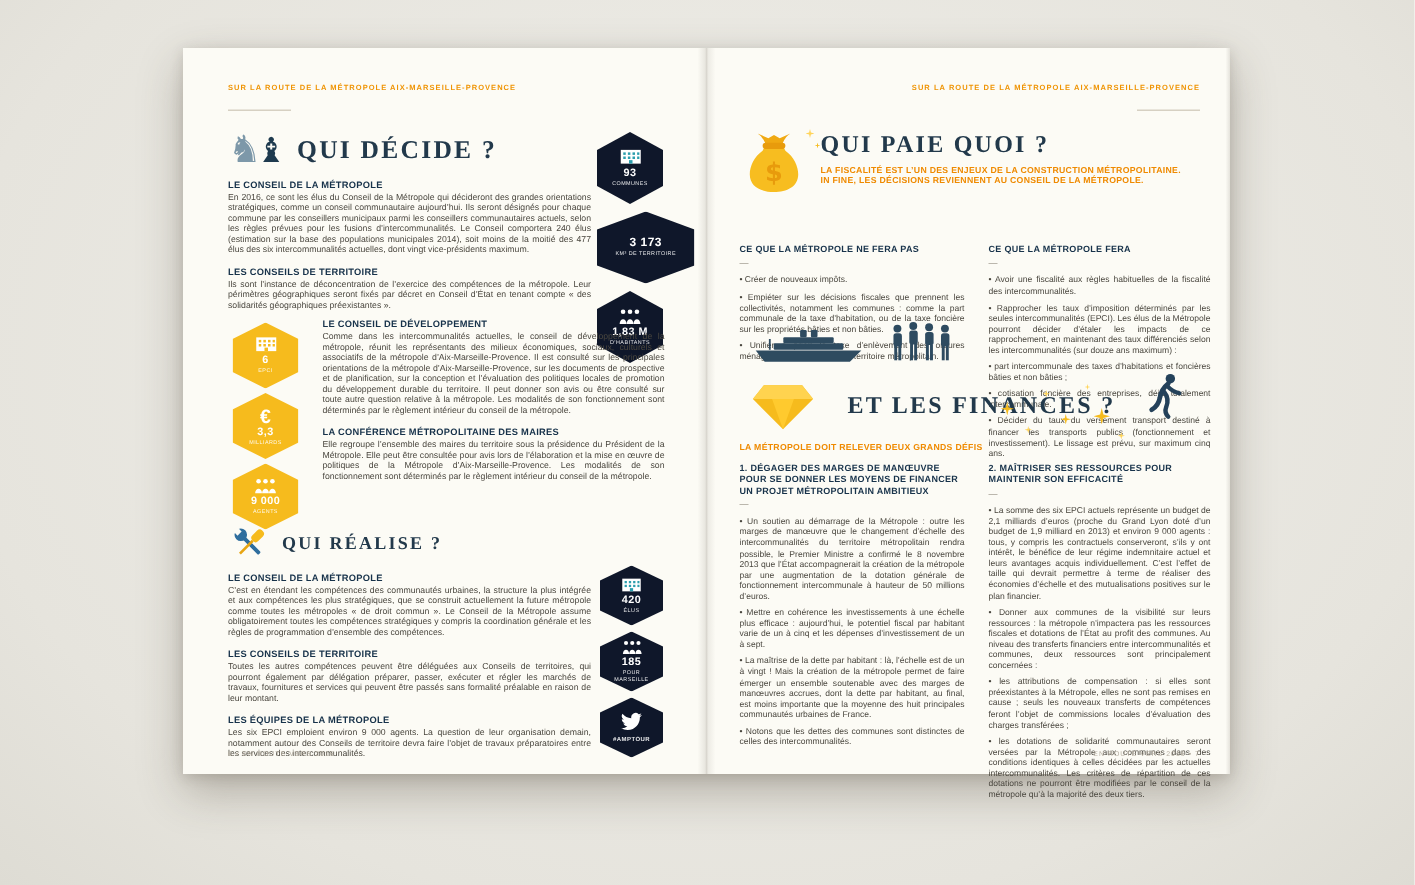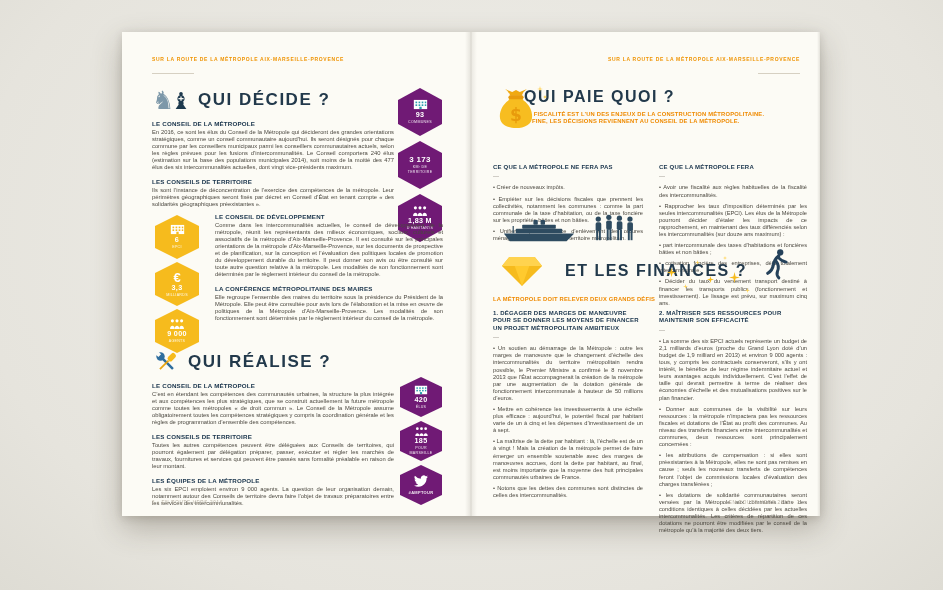--- a/index.html
+++ b/index.html
@@ -12,30 +12,30 @@
   .page.left{left:0}
   .page.right{left:349px}
   .fold{position:absolute;left:343px;top:0;width:12px;height:484px;pointer-events:none;
         background:linear-gradient(90deg, rgba(60,50,35,0) 0%, rgba(60,50,35,.10) 42%, rgba(60,50,35,.18) 50%, rgba(60,50,35,.08) 60%, rgba(60,50,35,0) 100%)}
   .edge{position:absolute;right:0;top:0;width:3px;height:484px;background:linear-gradient(90deg, rgba(60,50,35,0), rgba(60,50,35,.12))}
 
   .runhead{position:absolute;top:24px;font-size:5px;font-weight:bold;letter-spacing:.7px;color:#ef9404;white-space:nowrap}
   .runrule{position:absolute;top:41px;width:42px;height:1px;background:#d6d0c2}
   .footer{position:absolute;top:468px;font-size:4.6px;letter-spacing:.7px;color:#b6afa2;white-space:nowrap}
 
-  .sec-title{font-family:Liberation Sans, sans-serif;font-weight:bold;color:#22394b;letter-spacing:1.5px;white-space:nowrap}
+  .sec-title{font-family:Liberation Serif, serif;font-weight:bold;color:#22394b;letter-spacing:1.5px;white-space:nowrap}
   .trow{display:flex;align-items:center;gap:7px}
 
   .blk-h{font-size:6.2px;font-weight:bold;color:#17324a;letter-spacing:.2px;margin:0 0 2px 0}
   .blk-p{font-size:5.8px;line-height:7px;text-align:justify;color:#4a473f;margin:0 0 7px 0}
 
   .hxcol{position:absolute;display:flex;flex-direction:column}
   .hx{clip-path:polygon(50% 0,100% 25%,100% 75%,50% 100%,0 75%,0 25%);
       display:flex;flex-direction:column;align-items:center;justify-content:center;color:#fff;text-align:center}
-  .hx.teal{background:#701a75;--hxbg:#2b9eae}
+  .hx.teal{background:#0f172a;--hxbg:#2b9eae}
   .hx.yellow{background:#f6bb1d;--hxbg:#f6bb1d}
   .hx-val{font-weight:bold;font-size:7.2px;letter-spacing:.3px;line-height:8px}
   .hx-cap{font-size:3.6px;letter-spacing:.3px;line-height:4.2px;opacity:.9;padding:0 5px;margin-top:1px}
   .hx svg{margin-bottom:1px}
 
   .chess{line-height:1}
   .chess .kn{font-family:"DejaVu Sans", sans-serif;font-size:25px;color:#7d98a9}
   .chess .bi{font-family:"DejaVu Sans", sans-serif;font-size:23px;color:#1e3a4e;margin-left:-4px}
 
   .col-h{font-size:6px;font-weight:bold;color:#17324a;line-height:7.4px;letter-spacing:.2px;margin:0}
@@ -84,21 +84,21 @@
               <rect x="3" y="6.3" width="2" height="2"></rect>
               <rect x="6.7" y="6.3" width="2" height="2"></rect>
               <rect x="10.4" y="6.3" width="2" height="2"></rect>
               <rect x="14.1" y="6.3" width="1.8" height="2"></rect>
               <rect x="7.6" y="9.2" width="2.8" height="2.8"></rect>
             </g>
           </svg>
         <div class="hx-val">93</div>
         <div class="hx-cap">COMMUNES</div>
       </div>
-      <div class="hx teal" style="width:44px;height:48px">
+      <div class="hx teal" style="width:65px;height:48px">
         <div class="hx-val" style="font-size:8px">3 173</div>
         <div class="hx-cap">KM² DE TERRITOIRE</div>
       </div>
       <div class="hx teal" style="width:44px;height:48px">
         <svg viewBox="0 0 20 13" width="16" height="10" fill="#fff">
             <circle cx="4" cy="2.4" r="2"></circle>
             <path d="M1,13 C1,7.5 7,7.5 7,13 Z"></path>
             <circle cx="10" cy="2.4" r="2"></circle>
             <path d="M7,13 C7,7.5 13,7.5 13,13 Z"></path>
             <circle cx="16" cy="2.4" r="2"></circle>
@@ -162,21 +162,21 @@
             <g transform="rotate(-45 18 18)">
               <circle cx="18" cy="7.5" r="5.2" fill="#2f6e9e"></circle>
               <rect x="15.6" y="0.5" width="4.8" height="5.6" fill="#fcfbf5"></rect>
               <rect x="16.4" y="10.5" width="3.2" height="19" rx="1.2" fill="#2f6e9e"></rect>
             </g>
             <g transform="rotate(45 18 18)">
               <rect x="14.6" y="3" width="6.8" height="11.5" rx="3" fill="#f6bb1d"></rect>
               <rect x="16.9" y="14.5" width="2.2" height="15" fill="#e8a512"></rect>
             </g>
           </svg>
-        <span class="sec-title" style="font-size:17px">QUI RÉALISE ?</span>
+        <span class="sec-title" style="font-size:12px">QUI RÉALISE ?</span>
       </div>
       <div style="margin-top:4px">
         <p class="blk-h">LE CONSEIL DE LA MÉTROPOLE</p>
         <p class="blk-p">C’est en étendant les compétences des communautés urbaines, la structure la plus intégrée et aux compétences les plus stratégiques, que se construit actuellement la future métropole comme toutes les métropoles « de droit commun ». Le Conseil de la Métropole assume obligatoirement toutes les compétences stratégiques y compris la coordination générale et les règles de programmation d’ensemble des compétences.</p>
         <p class="blk-h">LES CONSEILS DE TERRITOIRE</p>
         <p class="blk-p">Toutes les autres compétences peuvent être déléguées aux Conseils de territoires, qui pourront également par délégation préparer, passer, exécuter et régler les marchés de travaux, fournitures et services qui peuvent être passés sans formalité préalable en raison de leur montant.</p>
         <p class="blk-h">LES ÉQUIPES DE LA MÉTROPOLE</p>
         <p class="blk-p">Les six EPCI emploient environ 9 000 agents. La question de leur organisation demain, notamment autour des Conseils de territoire devra faire l’objet de travaux préparatoires entre les services des intercommunalités.</p>
       </div>
     </div>
@@ -229,21 +229,21 @@
 
     <div style="position:absolute;left:22px;top:54px;width:316px">
       <svg viewBox="0 0 40 44" width="38" height="42" style="position:absolute;left:4px;top:2px">
         <path d="M14,8 Q12,3 8.5,1 L16,4.2 L20,2 L24,4.2 L31.5,1 Q28,3 26,8 Z" fill="#f0a912"></path>
         <path d="M14,9 h12 l2,4 c6,4.2 9,11 9,16.5 c0,8.8 -8,12.5 -17,12.5 s-17,-3.7 -17,-12.5 c0,-5.5 3,-12.3 9,-16.5 Z" fill="#f7bd20"></path>
         <rect x="12" y="7.4" width="16" height="4.4" rx="2.2" fill="#e89b0c"></rect>
         <text x="20" y="34.5" font-size="18" font-weight="bold" fill="#e89b0c" text-anchor="middle" font-family="DejaVu Sans, sans-serif">$</text>
       </svg>
       <div class="spk lt" style="left:44px;top:0;width:6px;height:6px"></div>
       <div class="spk" style="left:50px;top:9px;width:4px;height:4px"></div>
-      <div style="margin-left:31px">
+      <div style="margin-left:54px">
         <div class="sec-title" style="font-size:16px;line-height:22px">QUI PAIE QUOI ?</div>
         <div class="orange-sub" style="margin-top:3px">LA FISCALITÉ EST L’UN DES ENJEUX DE LA CONSTRUCTION MÉTROPOLITAINE.</div>
         <div class="orange-sub">IN FINE, LES DÉCISIONS REVIENNENT AU CONSEIL DE LA MÉTROPOLE.</div>
       </div>
     </div>
 
     <div style="position:absolute;left:22px;top:132px;width:150px">
       <p class="col-h">CE QUE LA MÉTROPOLE NE FERA PAS</p>
       <p class="dash">—</p>
       <p class="bul">• Créer de nouveaux impôts.</p>

